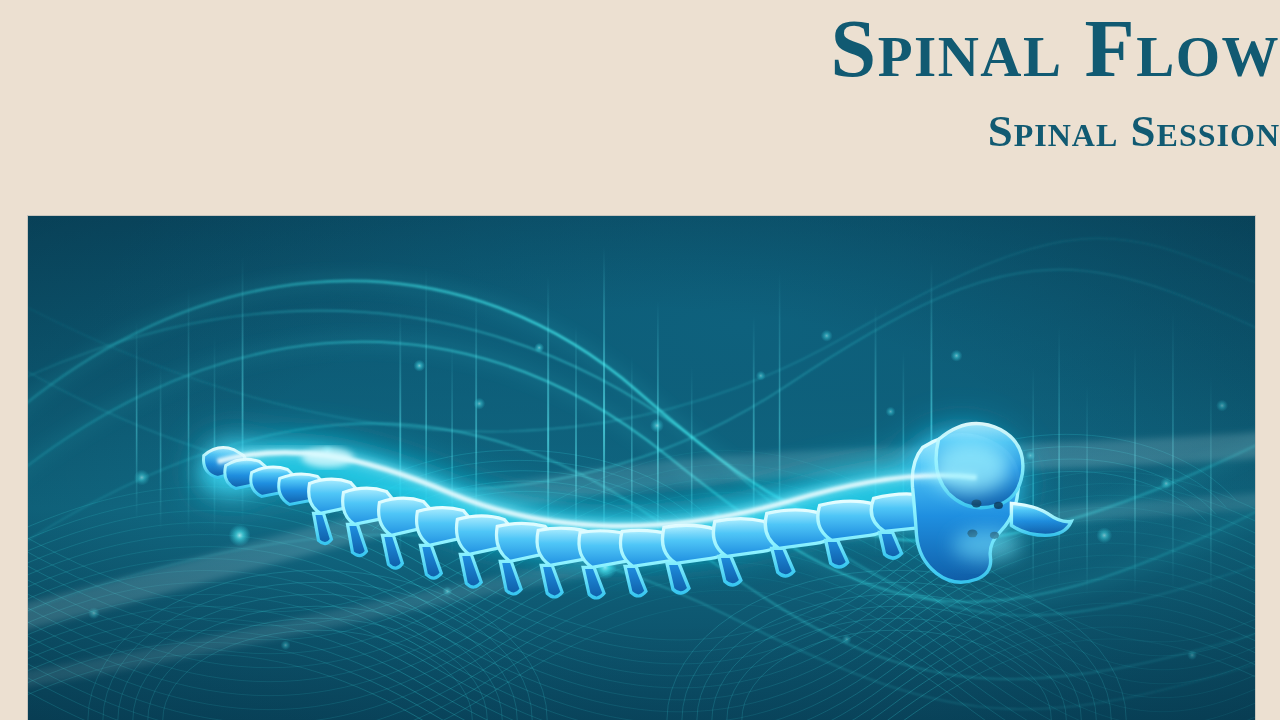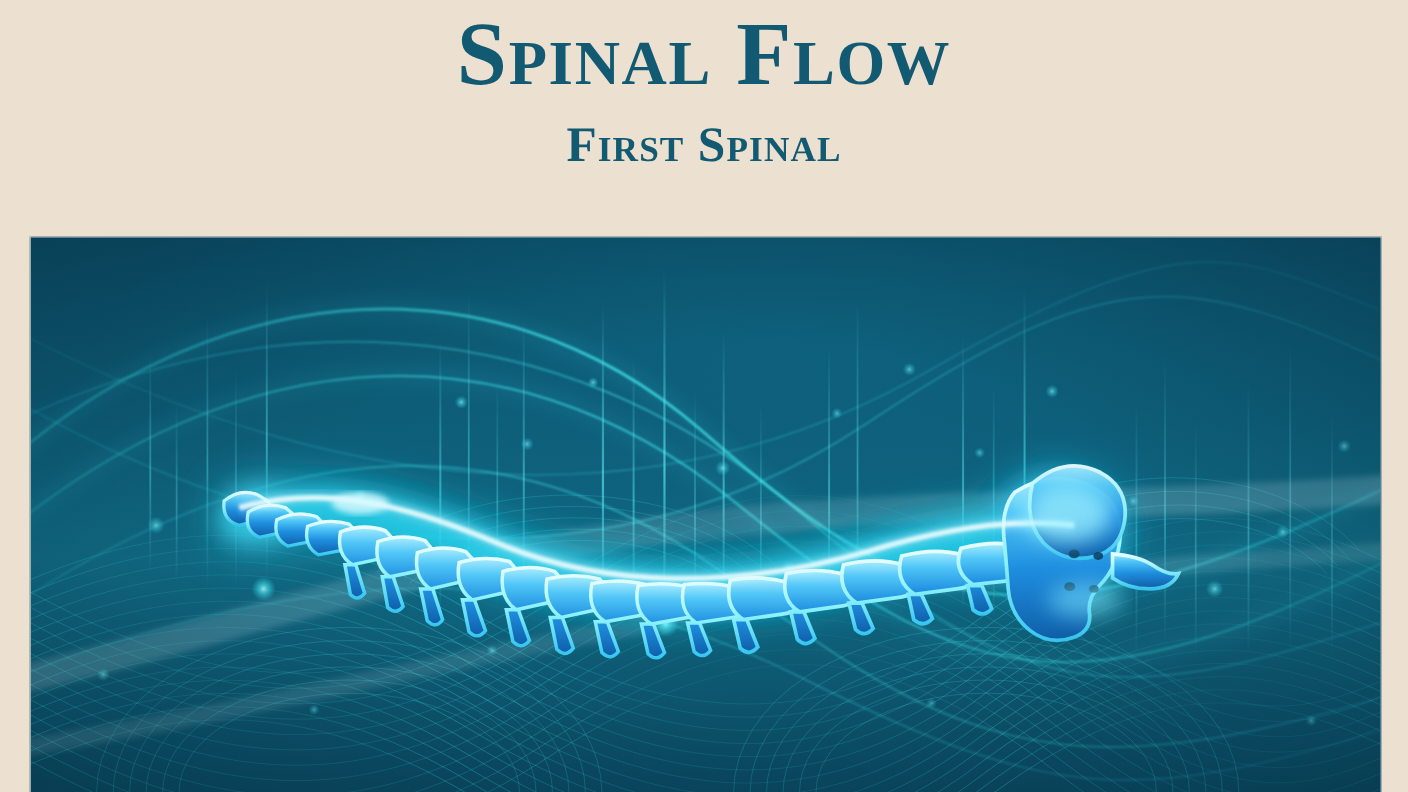--- a/index.html
+++ b/index.html
@@ -21,21 +21,21 @@
     background: #ece0d1;
   }
 
   
   .header {
     position: absolute;
     left: 0;
     top: 0;
     width: 1280px;
     height: 214px;
-    text-align: center;
+    text-align: right;
   }
   .title {
     position: absolute;
     left: 0;
     top: 6px;
     width: 1280px;
     font-family: "Liberation Serif", "DejaVu Serif", serif;
     font-size: 82px;
     line-height: 86px;
     font-weight: 700;
@@ -100,21 +100,21 @@
     width: 100%; height: 100%;
   }
 </style>
 </head>
 <body>
 
 <div id="slide">
 
   <div class="header">
     <div class="title">Spinal Flow</div>
-    <div class="subtitle">First Spinal</div>
+    <div class="subtitle">Spinal Session</div>
   </div>
 
   <div class="hero">
 
     <div class="layer bg-base"></div>
 
     <svg viewBox="0 0 1229 505" preserveAspectRatio="none">
       <defs>
         <linearGradient id="meshFade" x1="0" y1="0" x2="0" y2="1">
           <stop offset="0%" stop-color="#36d7dd" stop-opacity="0.10"></stop>

